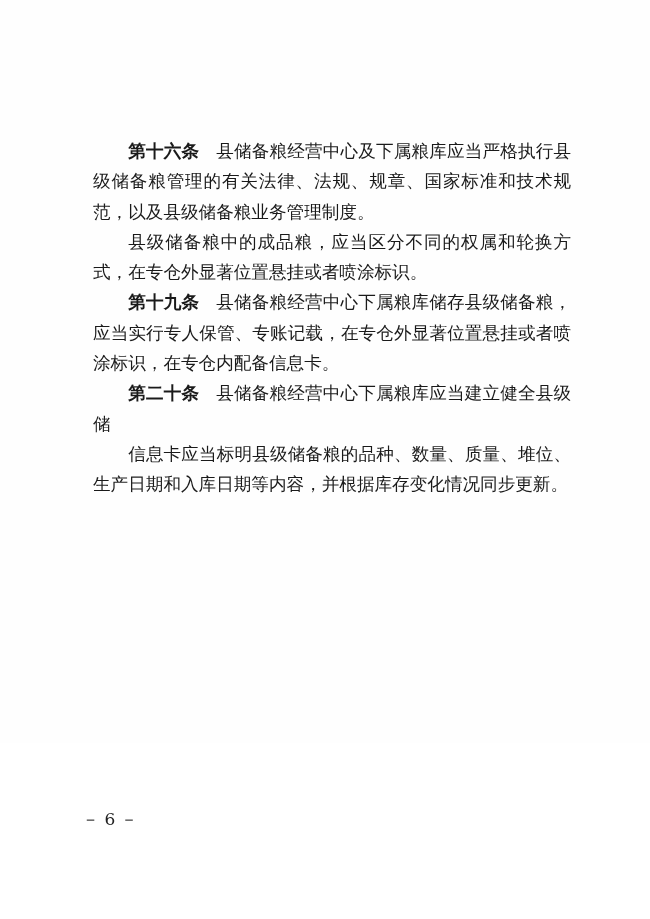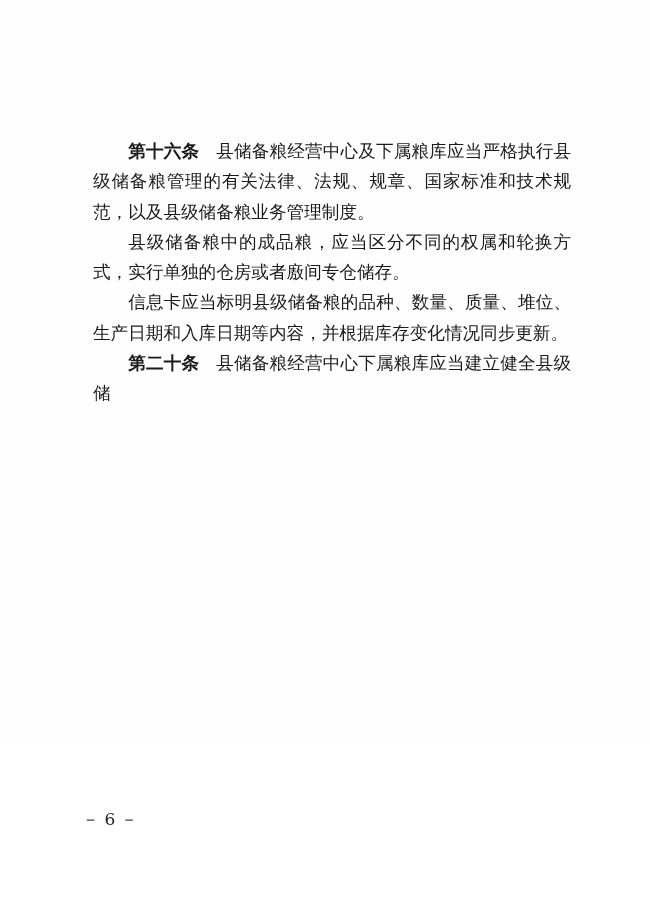--- a/index.html
+++ b/index.html
@@ -19,18 +19,19 @@
     position:absolute; left:82px; top:808px; font-size:17px;
     font-family:"DejaVu Serif","Liberation Serif",serif; color:#222;
   }
 </style>
 </head>
 <body>
 
 <div class="page">
   <div class="content">
     <p class="para indent"><span class="art">第十六条</span><span>县储备粮经营中心及下属粮库应当严格执行县级储备粮管理的有关法律、法规、规章、国家标准和技术规范，以及县级储备粮业务管理制度。</span></p>
-    <p class="para indent"><span>县级储备粮中的成品粮，应当区分不同的权属和轮换方式，实行单独的仓房或者廒间专仓储存。</span></p>
+    <p class="para indent"><span>县级储备粮中的成品粮，应当区分不同的权属和轮换方式，在专仓外显著位置悬挂或者喷涂标识。</span></p>
+    <p class="para indent"><span class="art">第十九条</span><span>县储备粮经营中心下属粮库储存县级储备粮，应当实行专人保管、专账记载，在专仓外显著位置悬挂或者喷涂标识，在专仓内配备信息卡。</span></p>
+    <p class="para indent"><span class="art">第二十条</span><span>县储备粮经营中心下属粮库应当建立健全县级储</span></p>
     <p class="para indent"><span>信息卡应当标明县级储备粮的品种、数量、质量、堆位、生产日期和入库日期等内容，并根据库存变化情况同步更新。</span></p>
-    <p class="para indent"><span class="art">第二十条</span><span>县储备粮经营中心下属粮库应当建立健全县级储</span></p>
   </div>
   <div class="pagenum">－ 6 －</div>
 </div>
 
 </body></html>

